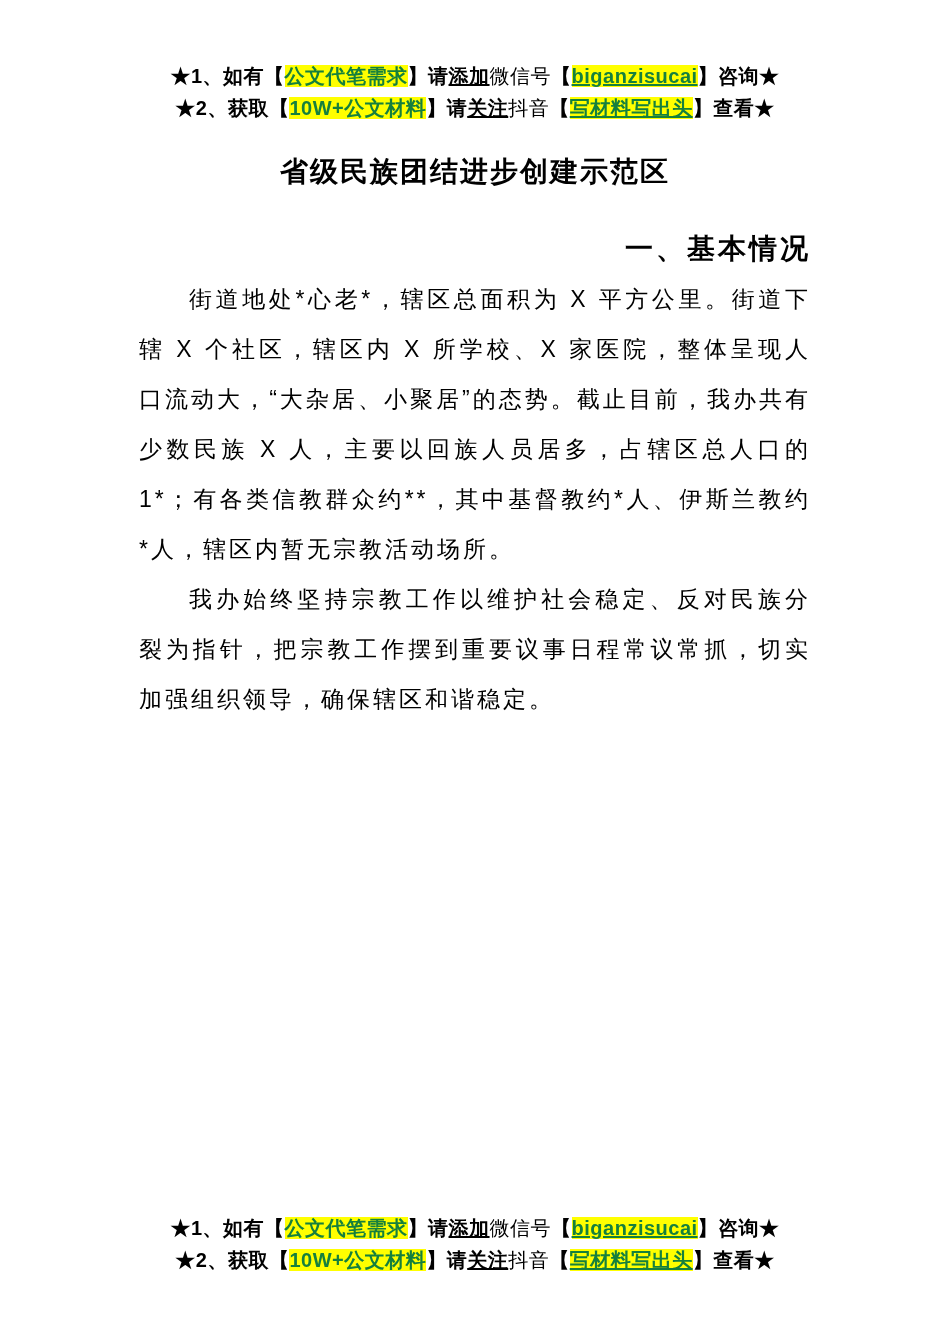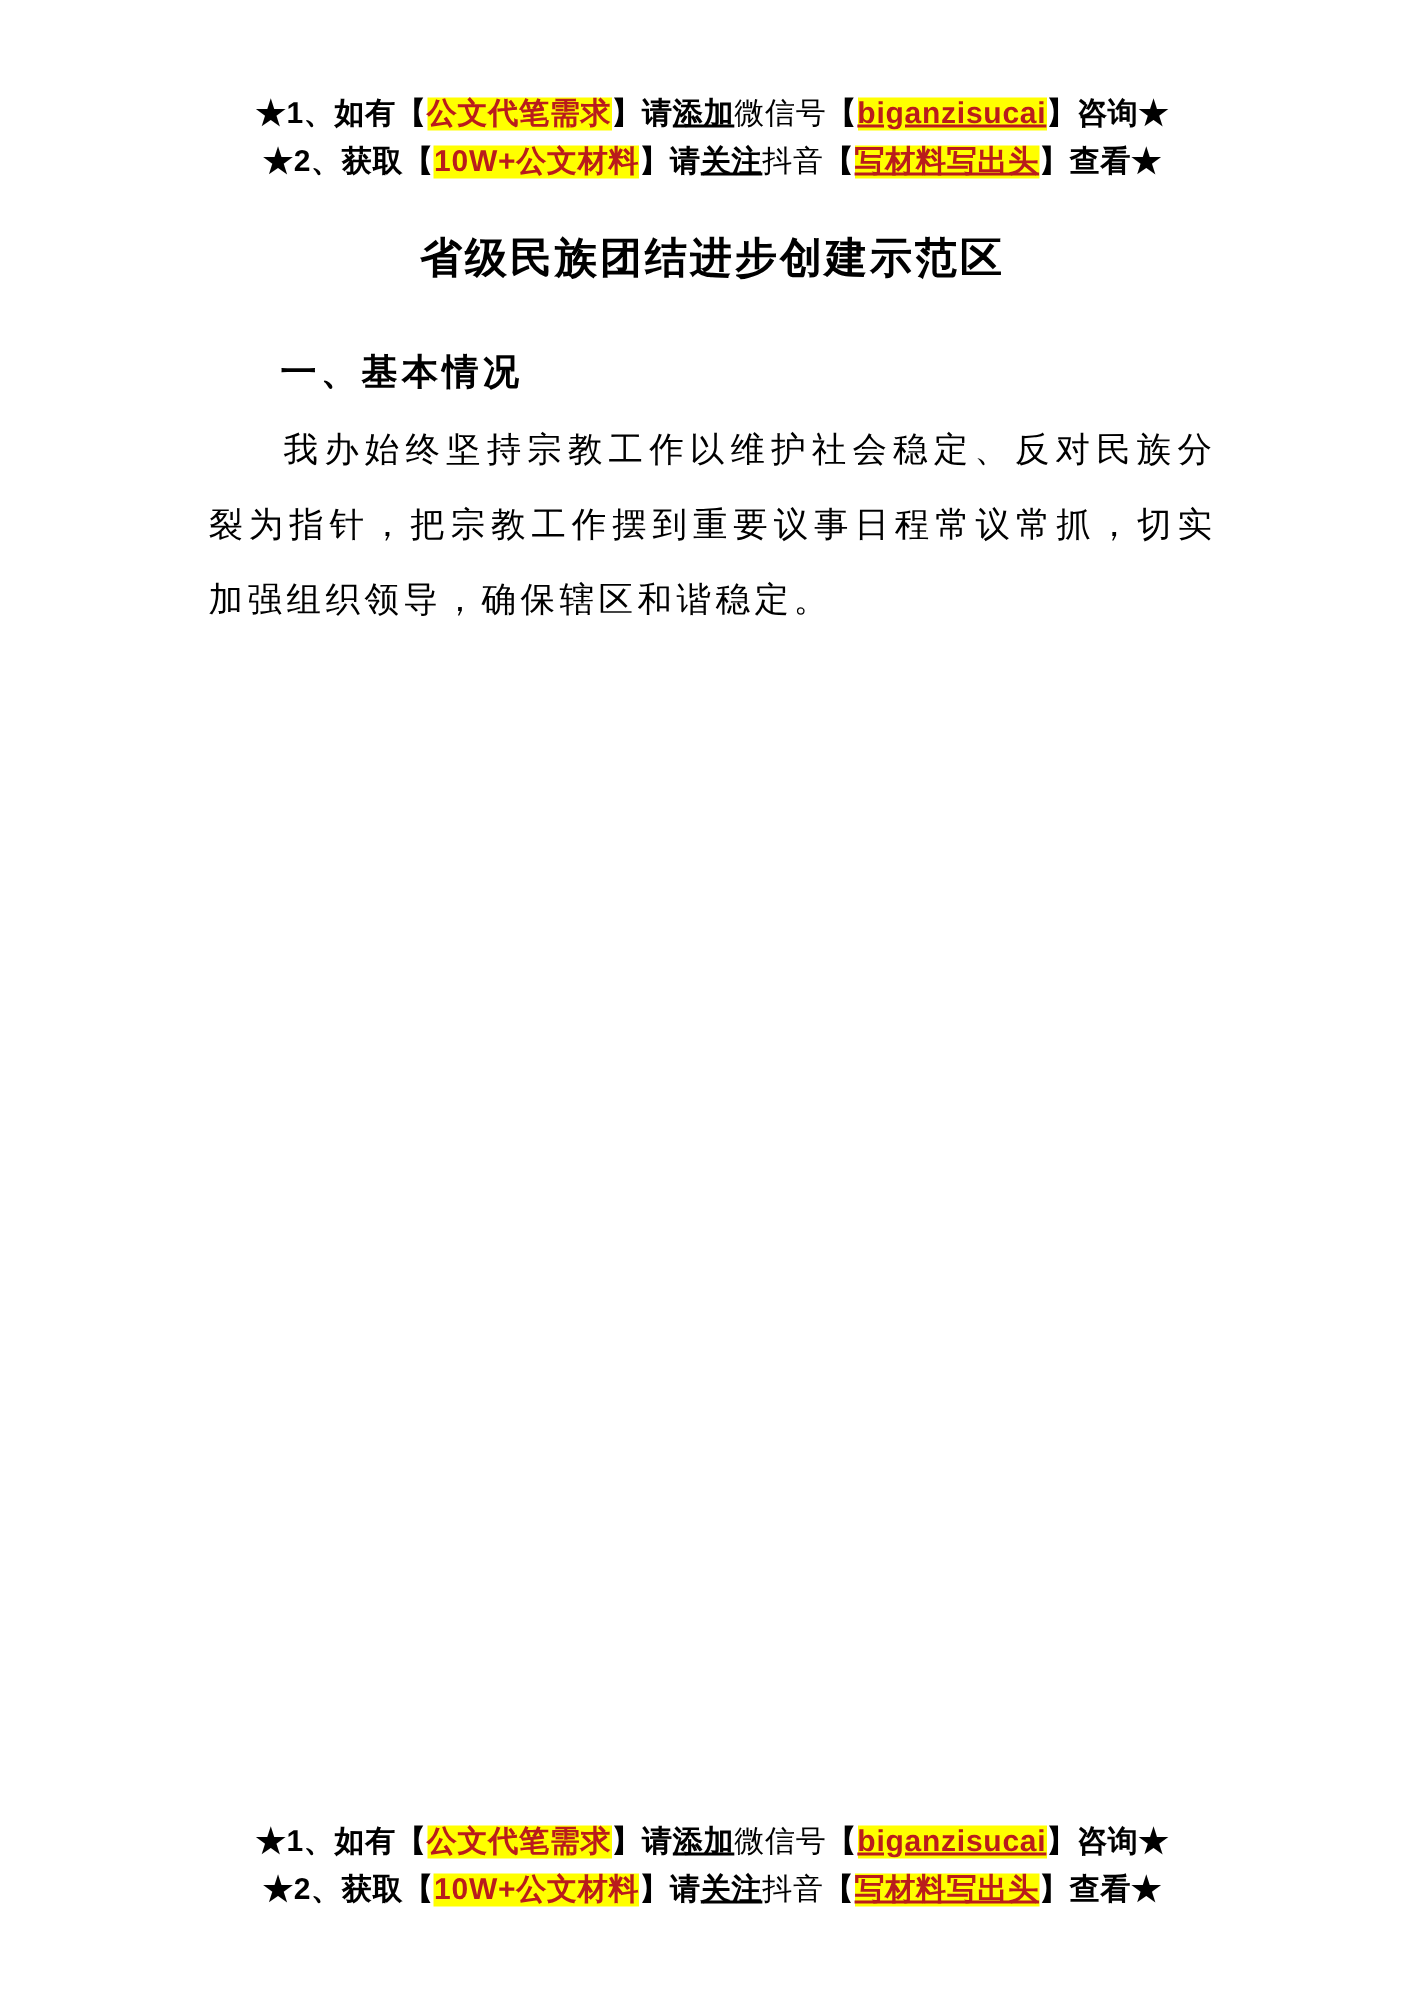--- a/index.html
+++ b/index.html
@@ -27,21 +27,21 @@
     white-space: nowrap;
   }
   .banner-top { padding-top: 60px; }
   .banner-bottom {
     position: absolute;
     left: 0;
     right: 0;
     top: 1212px;
   }
   .banner .hl-red {
-    color: #b91c1c;
+    color: #15803d;
     background: #ffff00;
     margin-top: 24px;
   }
   .banner .u { text-decoration: underline; }
   .banner .reg { font-weight: 400; }
   .doc-title {
     margin-top: 30px;
     text-align: center;
     font-size: 28px;
     font-weight: 700;
@@ -54,43 +54,44 @@
     font-size: 23px;
     line-height: 50px;
     letter-spacing: 3px;
     text-align: justify;
   }
   .para {
     text-indent: 50px;
   }
   .heading {
     font-weight: 700;
-    font-size: 24px;
+    font-size: 28px;
     text-indent: 48px;
-    text-align: left;
+    text-align: right;
   }
 </style>
 </head>
 <body>
 
 <div class="page">
 
   <div class="banner banner-top">
     <div>
       <span>★1、如有【</span><span class="hl-red">公文代笔需求</span><span>】请</span><span class="u">添加</span><span class="reg">微信号</span><span>【</span><span class="hl-red u">biganzisucai</span><span>】咨询★</span>
     </div>
     <div>
       <span>★2、获取【</span><span class="hl-red">10W+公文材料</span><span>】请</span><span class="u">关注</span><span class="reg">抖音</span><span>【</span><span class="hl-red u">写材料写出头</span><span>】查看★</span>
     </div>
   </div>
 
   <div class="doc-title">省级民族团结进步创建示范区</div>
 
   <div class="content">
     <div class="heading">一、基本情况</div>
+    <div class="para">街道地处*心老*，辖区总面积为 X 平方公里。街道下辖 X 个社区，辖区内 X 所学校、X 家医院，整体呈现人口流动大，“大杂居、小聚居”的态势。截止目前，我办共有少数民族 X 人，主要以回族人员居多，占辖区总人口的 1*；有各类信教群众约**，其中基督教约*人、伊斯兰教约*人，辖区内暂无宗教活动场所。</div>
     <div class="para">我办始终坚持宗教工作以维护社会稳定、反对民族分裂为指针，把宗教工作摆到重要议事日程常议常抓，切实加强组织领导，确保辖区和谐稳定。</div>
   </div>
 
   <div class="banner banner-bottom">
     <div>
       <span>★1、如有【</span><span class="hl-red">公文代笔需求</span><span>】请</span><span class="u">添加</span><span class="reg">微信号</span><span>【</span><span class="hl-red u">biganzisucai</span><span>】咨询★</span>
     </div>
     <div>
       <span>★2、获取【</span><span class="hl-red">10W+公文材料</span><span>】请</span><span class="u">关注</span><span class="reg">抖音</span><span>【</span><span class="hl-red u">写材料写出头</span><span>】查看★</span>
     </div>

